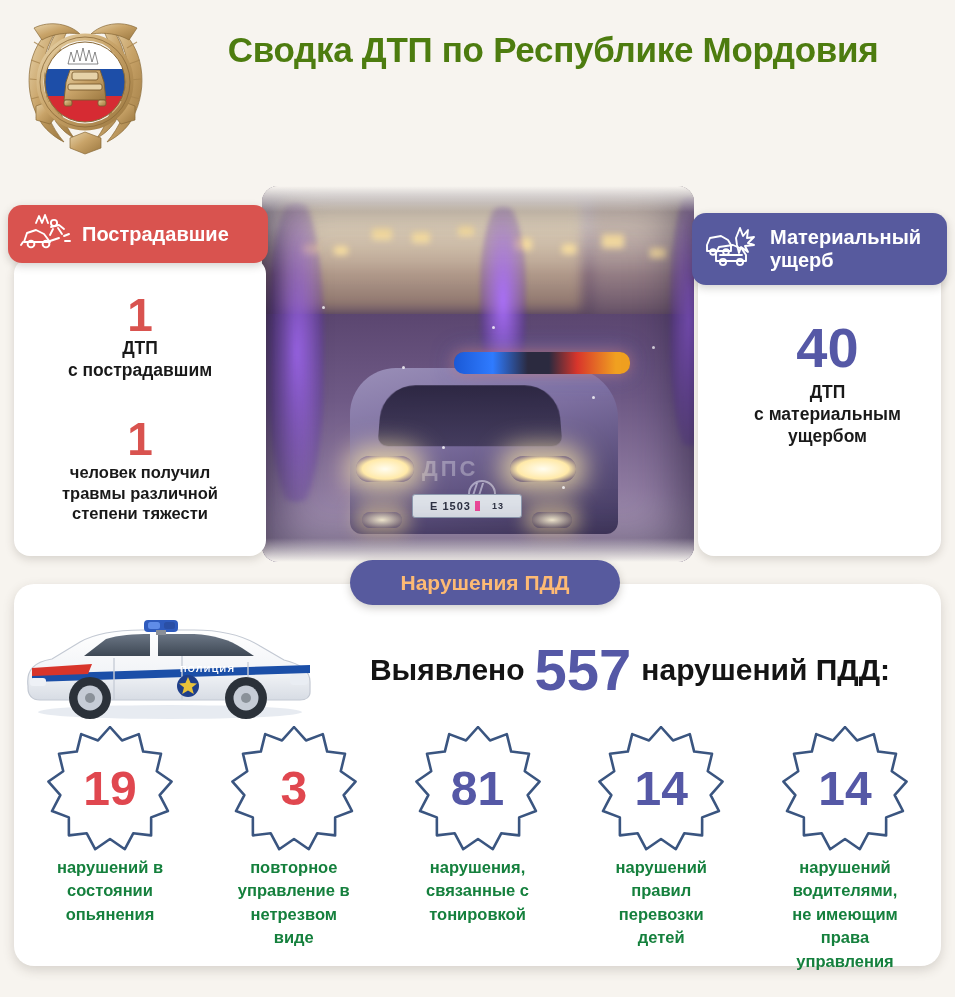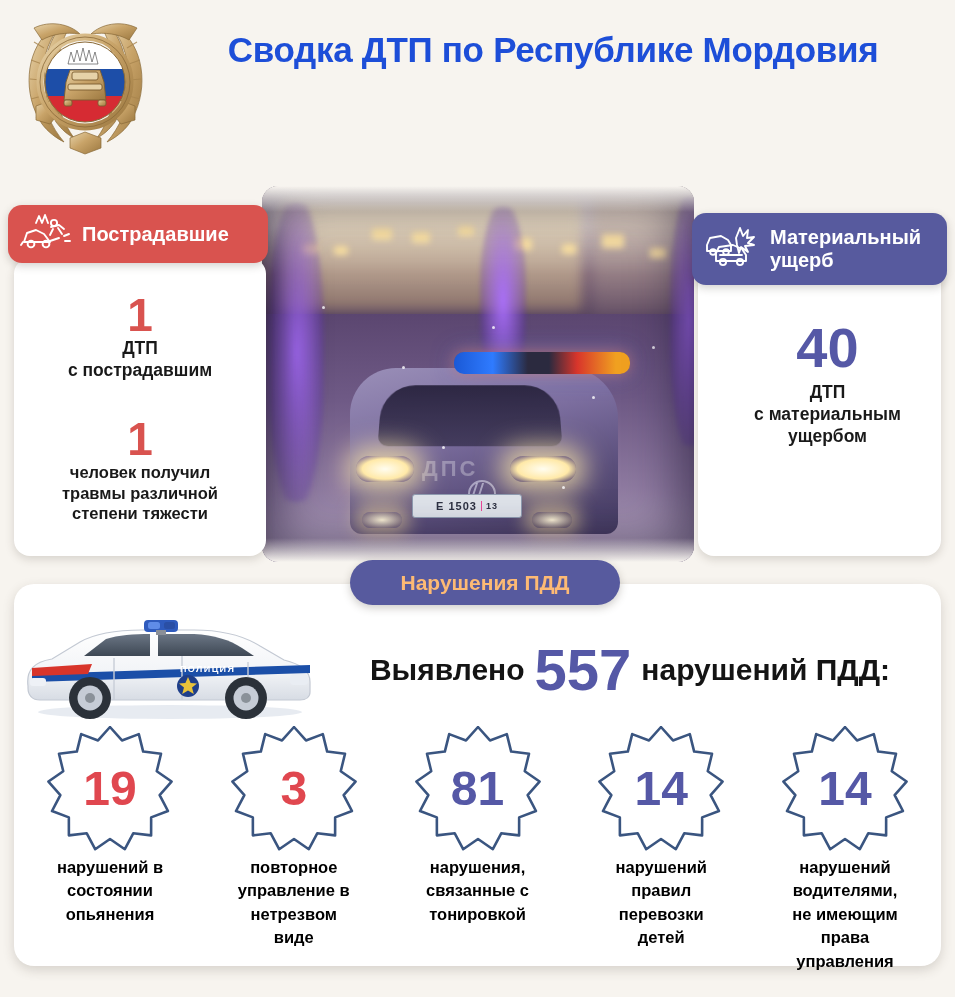--- a/index.html
+++ b/index.html
@@ -65,21 +65,21 @@
     box-shadow:0 0 26px 10px rgba(255,235,170,.75);}
   .ph-hl.l{left:6px;} .ph-hl.r{left:160px;width:66px;}
   .ph-fog{position:absolute;top:144px;width:40px;height:16px;border-radius:10px;
     background:radial-gradient(ellipse,#fff6d8,rgba(255,230,160,.3) 70%,transparent);
     box-shadow:0 0 18px 8px rgba(255,230,160,.55);}
   .ph-fog.l{left:12px;} .ph-fog.r{left:182px;}
   .ph-plate{position:absolute;left:62px;top:126px;width:108px;height:22px;border-radius:3px;
     background:#dfe3ea;border:1px solid #8f9bb0;
     display:flex;align-items:center;justify-content:center;gap:4px;}
   .ph-plate span{font-size:11px;font-weight:bold;color:#2d3142;letter-spacing:1px;}
-  .ph-plate .reg{border-left:1px solid #ec4899;padding-left:4px;font-size:9px;}
+  .ph-plate .reg{border-left:5px solid #ec4899;padding-left:12px;font-size:9px;}
   .ph-dps{position:absolute;left:72px;top:88px;font-size:22px;font-weight:bold;
     color:rgba(255,255,255,.30);letter-spacing:3px;}
   .ph-logo{position:absolute;left:118px;top:112px;width:24px;height:24px;border-radius:50%;
     border:2px solid rgba(230,230,245,.55);}
   .ph-logo:before{content:"";position:absolute;left:9px;top:1px;width:2px;height:19px;
     background:rgba(230,230,245,.55);transform:skewX(-18deg);}
   .ph-logo:after{content:"";position:absolute;left:3px;top:1px;width:2px;height:19px;
     background:rgba(230,230,245,.55);transform:skewX(-18deg);}
   .ph-snow{position:absolute;width:3px;height:3px;border-radius:50%;background:rgba(255,255,255,.8);}
   .ph-vign{position:absolute;inset:0;box-shadow:inset 0 0 46px 18px rgba(30,20,50,.55);}
@@ -129,21 +129,21 @@
 
   
   .stars{position:absolute;left:14px;top:726px;width:927px;height:250px;
     display:flex;justify-content:space-between;padding:0 10px;box-sizing:border-box;}
   .star-col{width:172px;display:flex;flex-direction:column;align-items:center;}
   .star-wrap{position:relative;width:168px;height:126px;}
   .star-wrap svg{position:absolute;left:0;top:0;}
   .star-num{position:absolute;left:0;top:0;width:168px;height:126px;
     display:flex;align-items:center;justify-content:center;
     font-size:48px;font-weight:bold;line-height:1;}
-  .star-label{font-size:16.5px;font-weight:bold;color:#000000;text-align:center;
+  .star-label{font-size:16.5px;font-weight:bold;color:#15803d;text-align:center;
     line-height:1.42;margin-top:4px;width:168px;}
 </style>
 </head>
 <body>
 
 <div class="page">
 
   <div class="header">
 
     <div class="emblem">
@@ -200,21 +200,21 @@
             <rect x="60" y="76" width="34" height="6" rx="2" fill="#e6d2a8"></rect>
             <rect x="56" y="92" width="8" height="6" rx="2"></rect>
             <rect x="90" y="92" width="8" height="6" rx="2"></rect>
           </g>
         </g>
         <circle cx="77" cy="74" r="40" fill="none" stroke="#8a6a38" stroke-width="1"></circle>
       </svg>
     </div>
 
     <div class="title-wrap">
-      <div class="title-line1" style="color: #1d4ed8;">Сводка ДТП по Республике Мордовия</div>
+      <div class="title-line1" style="color: #4d7c0f;">Сводка ДТП по Республике Мордовия</div>
     </div>
   </div>
 
   <div class="photo-band">
     <div class="photo-inner">
       <div class="ph-sky"></div>
       <div class="ph-bldg"></div>
       <div class="ph-bldg2"></div>
       <div class="ph-win" style="left:40px;top:58px;width:16px;height:10px;"></div>
       <div class="ph-win" style="left:72px;top:60px;width:14px;height:9px;"></div>

